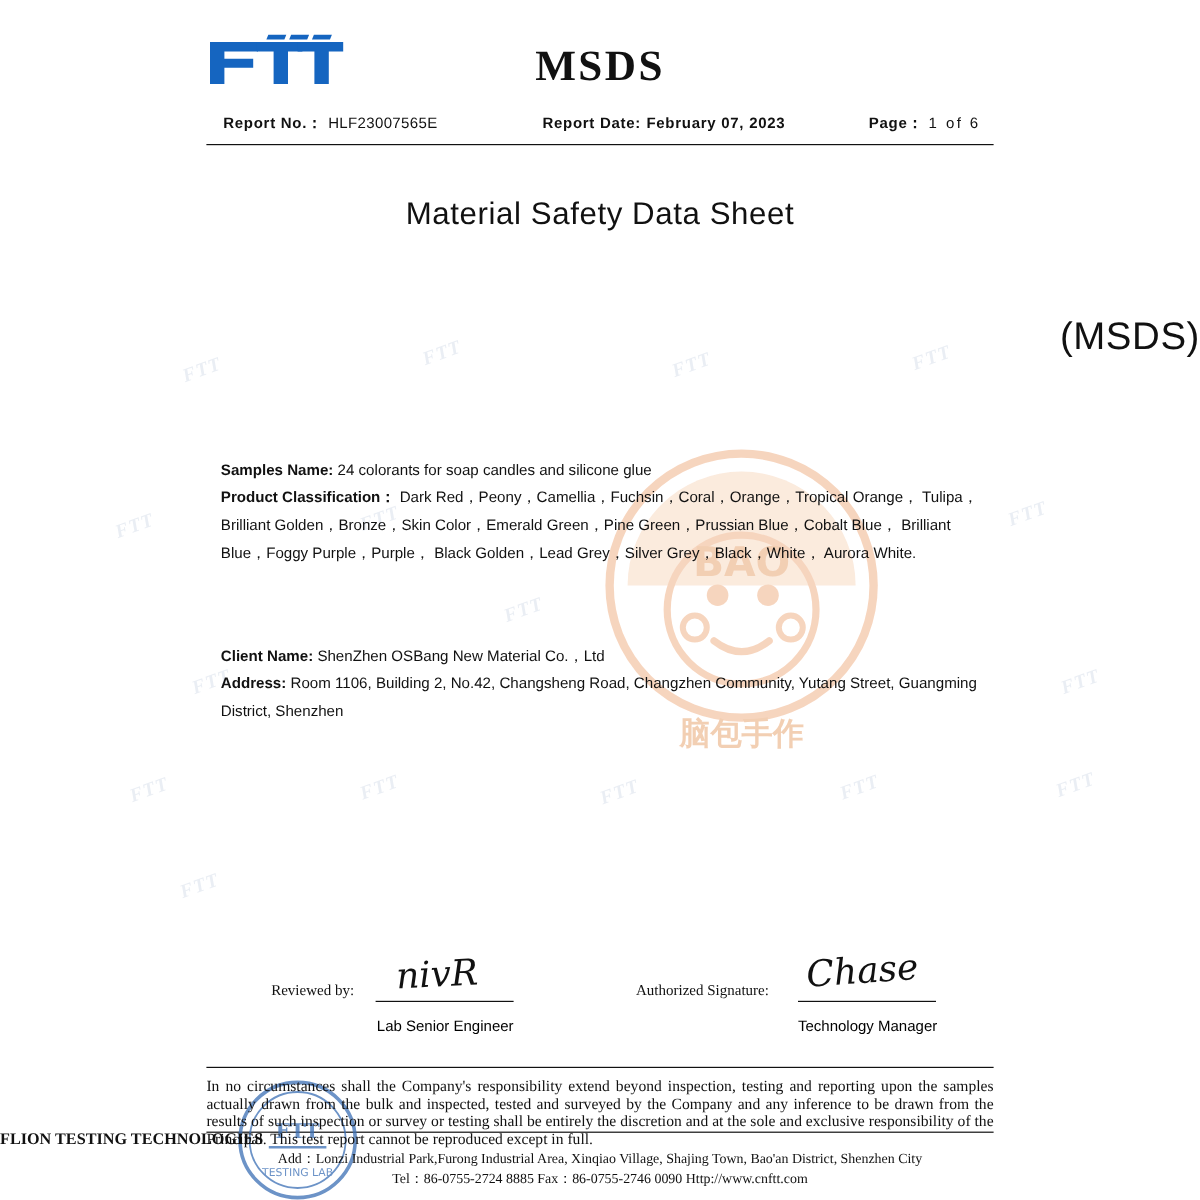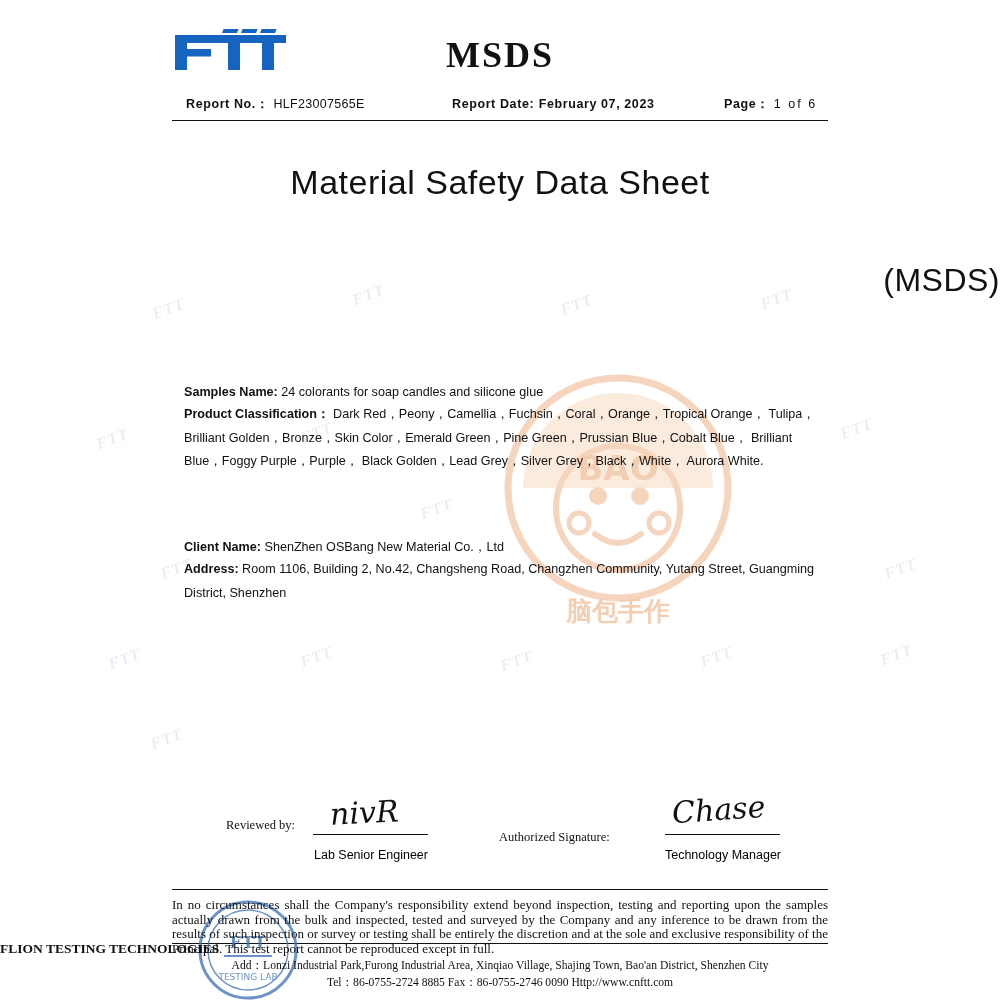--- a/index.html
+++ b/index.html
@@ -105,21 +105,21 @@
   }
   .hrule-top { top: 120px; }
 
   
   .title-main {
     position: absolute;
     left: 0;
     top: 163px;
     width: 1000px;
     text-align: center;
-    font-size: 34px;
+    font-size: 26px;
     color: #111;
     letter-spacing: .5px;
   }
   .title-sub {
     position: absolute;
     left: 0;
     top: 262px;
     width: 1000px;
     text-align: right;
     font-size: 32px;
@@ -171,21 +171,21 @@
     font-size: 12.5px;
     color: #000000;
     text-align: center;
   }
 
   .lbl-reviewed { left: 226px; top: 818px; }
   .line-reviewed { left: 313px; top: 834px; width: 115px; }
   .script-reviewed { left: 330px; top: 795px; transform: rotate(-3deg); }
   .cap-reviewed { left: 288px; top: 848px; width: 166px; }
 
-  .lbl-auth { left: 499px; top: 818px; margin-top: 12px; }
+  .lbl-auth { left: 530px; top: 818px; }
   .line-auth { left: 665px; top: 834px; width: 115px; }
   .script-auth { left: 672px; top: 792px; transform: rotate(-4deg); }
   .cap-auth { left: 640px; top: 848px; width: 166px; }
 
   
   .hrule-bot { top: 889px; }
   .hrule-bot2 { top: 943px; }
 
   .disclaimer {
     position: absolute;

